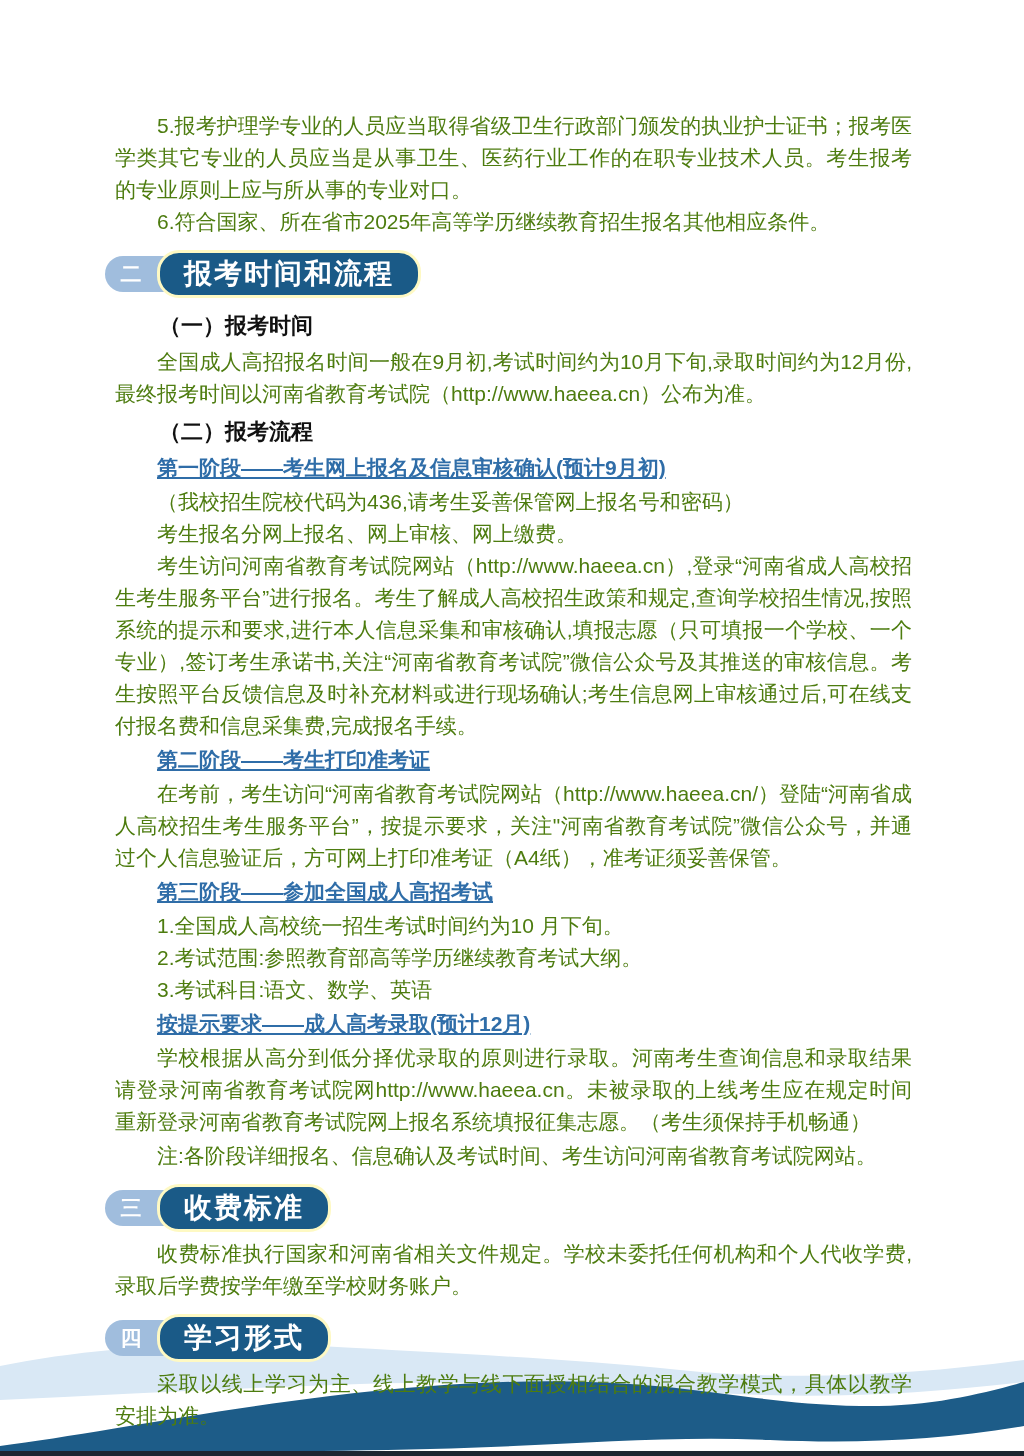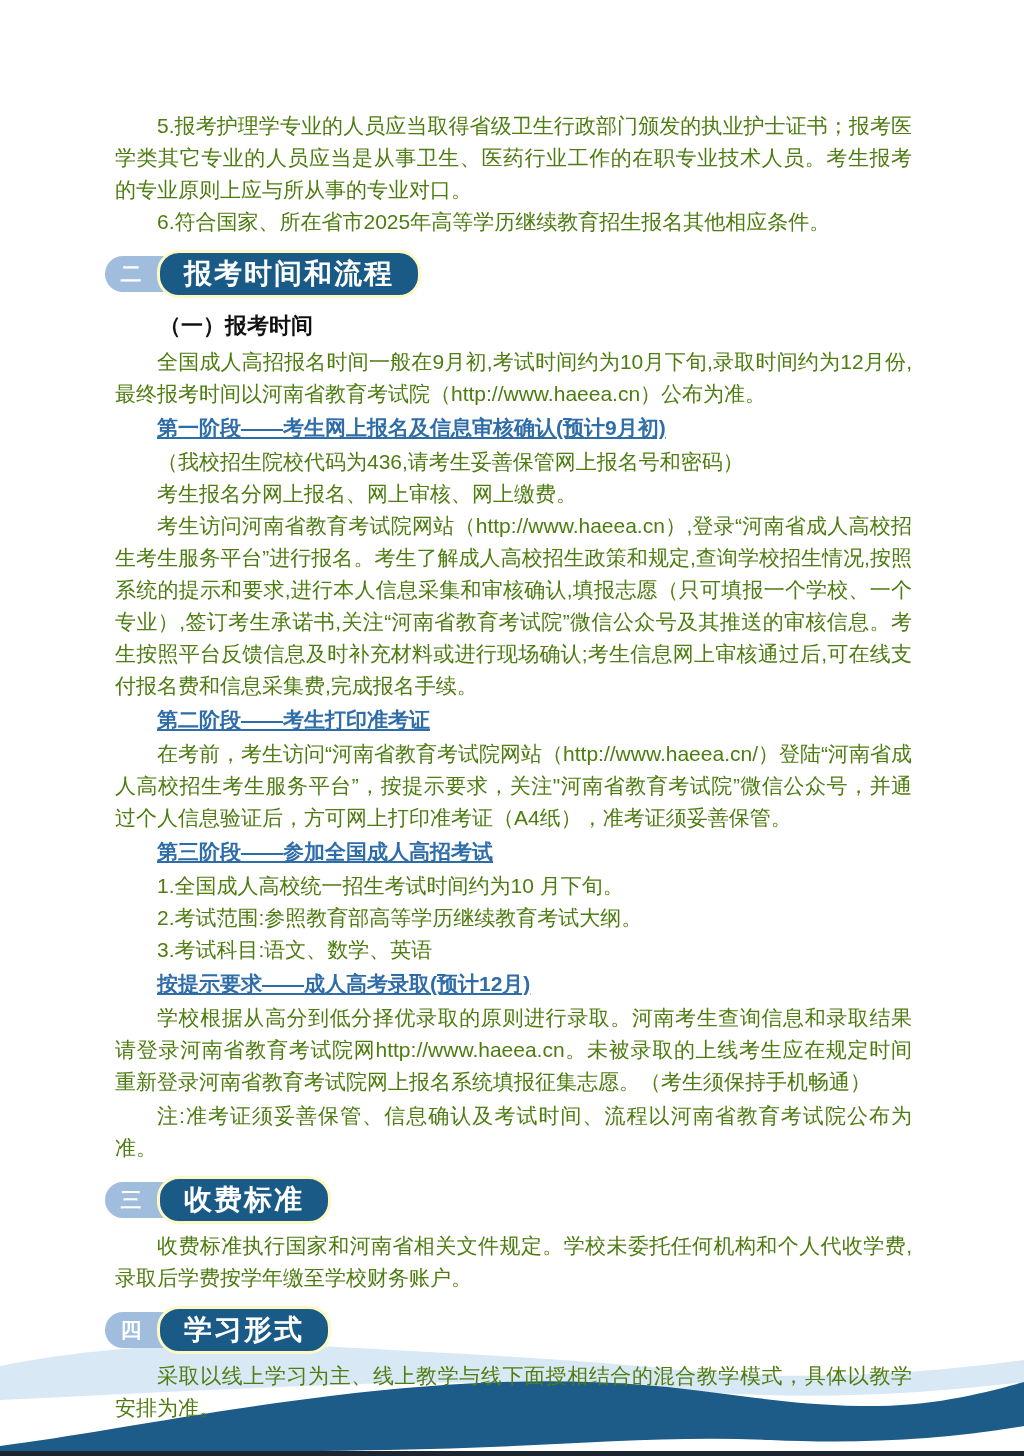--- a/index.html
+++ b/index.html
@@ -90,37 +90,38 @@
   <p class="body">6.符合国家、所在省市2025年高等学历继续教育招生报名其他相应条件。</p>
 
   <div class="sec-badge">
     <span class="sec-num">二</span>
     <span class="sec-title">报考时间和流程</span>
   </div>
 
   <div class="sub-heading">（一）报考时间</div>
   <p class="body">全国成人高招报名时间一般在9月初,考试时间约为10月下旬,录取时间约为12月份,最终报考时间以河南省教育考试院（http://www.haeea.cn）公布为准。</p>
 
+  <div class="sub-heading">（二）报考流程</div>
 
   <div class="stage-heading">第一阶段——考生网上报名及信息审核确认(预计9月初)</div>
   <p class="body">（我校招生院校代码为436,请考生妥善保管网上报名号和密码）</p>
   <p class="body">考生报名分网上报名、网上审核、网上缴费。</p>
   <p class="body">考生访问河南省教育考试院网站（http://www.haeea.cn）,登录“河南省成人高校招生考生服务平台”进行报名。考生了解成人高校招生政策和规定,查询学校招生情况,按照系统的提示和要求,进行本人信息采集和审核确认,填报志愿（只可填报一个学校、一个专业）,签订考生承诺书,关注“河南省教育考试院”微信公众号及其推送的审核信息。考生按照平台反馈信息及时补充材料或进行现场确认;考生信息网上审核通过后,可在线支付报名费和信息采集费,完成报名手续。</p>
 
   <div class="stage-heading">第二阶段——考生打印准考证</div>
   <p class="body">在考前，考生访问“河南省教育考试院网站（http://www.haeea.cn/）登陆“河南省成人高校招生考生服务平台”，按提示要求，关注"河南省教育考试院”微信公众号，并通过个人信息验证后，方可网上打印准考证（A4纸），准考证须妥善保管。</p>
 
   <div class="stage-heading">第三阶段——参加全国成人高招考试</div>
   <p class="body">1.全国成人高校统一招生考试时间约为10 月下旬。</p>
   <p class="body">2.考试范围:参照教育部高等学历继续教育考试大纲。</p>
   <p class="body">3.考试科目:语文、数学、英语</p>
 
   <div class="stage-heading">按提示要求——成人高考录取(预计12月)</div>
   <p class="body">学校根据从高分到低分择优录取的原则进行录取。河南考生查询信息和录取结果请登录河南省教育考试院网http://www.haeea.cn。未被录取的上线考生应在规定时间重新登录河南省教育考试院网上报名系统填报征集志愿。（考生须保持手机畅通）</p>
-  <p class="body note">注:准考证须妥善保管、信息确认及考试时间、流程以河南省教育考试院公布为准。</p>
+  <p class="body note">注:各阶段详细报名、信息确认及考试时间、考生访问河南省教育考试院网站。</p>
 
   <div class="sec-badge">
     <span class="sec-num">三</span>
     <span class="sec-title">收费标准</span>
   </div>
   <p class="body">收费标准执行国家和河南省相关文件规定。学校未委托任何机构和个人代收学费,录取后学费按学年缴至学校财务账户。</p>
 
   <div class="sec-badge">
     <span class="sec-num">四</span>
     <span class="sec-title">学习形式</span>

